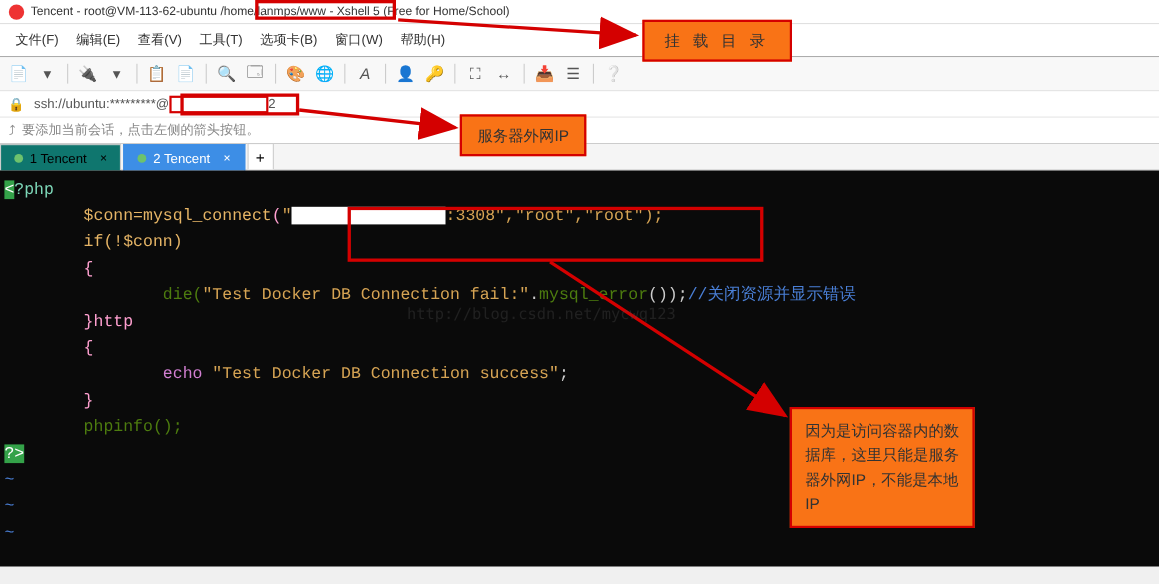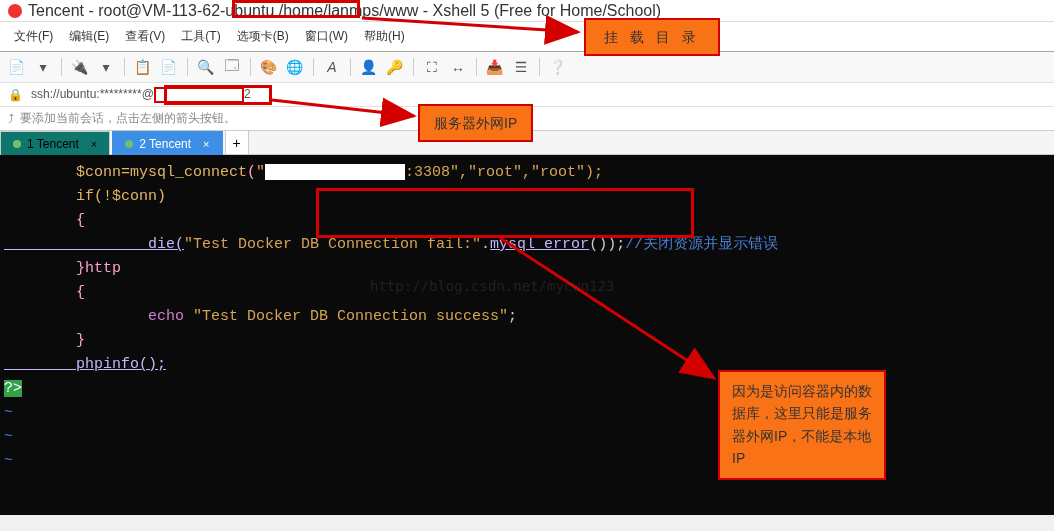--- a/index.html
+++ b/index.html
@@ -1,38 +1,38 @@
 <!DOCTYPE html>
 <html><head>
 <meta charset="utf-8">
 <style>
   * { margin:0; padding:0; box-sizing:border-box; }
   body { font-family: Arial, 'Microsoft YaHei', sans-serif; font-size:12px; background:#f0f0f0; width:1054px; height:531px; position:relative; overflow:hidden; }
   .titlebar { background:#fff; padding:3px 8px; display:flex; align-items:center; gap:6px; border-bottom:1px solid #ddd; height:22px;}
   .titlebar .logo { width:14px; height:14px; border-radius:50%; background:#e33; display:inline-block;}
-  .titlebar .titletxt { font-size:16px; color:#333; }
+  .titlebar .titletxt { font-size:11px; color:#333; }
   .menubar { background:#fff; padding:4px 8px; display:flex; gap:4px; color:#333; font-size:12px; border-bottom:1px solid #a3a3a3;}
   .menubar span { padding:2px 6px; cursor:default;}
   .toolbar { background:#f8f8f8; padding:4px 6px; display:flex; gap:4px; align-items:center; border-bottom:1px solid #e0e0e0;}
   .toolbar .icon { width:22px; height:22px; display:inline-flex; align-items:center; justify-content:center; font-size:14px; color:#555; }
   .toolbar .sep { width:1px; height:18px; background:#ccc; margin:0 3px;}
   .addr { background:#fff; padding:3px 8px; display:flex; align-items:center; gap:8px; border-bottom:1px solid #e0e0e0; font-size:12px; color:#555; height:24px;}
   .hint { background:#fff; padding:3px 8px; font-size:12px; color:#888; border-bottom:1px solid #ccc; display:flex; align-items:center; gap:6px;}
   .tabs { background:#f5f5f5; padding:0; display:flex; align-items:flex-end; border-bottom:1px solid #ccc; height:24px;}
   .tab { padding:4px 12px; border:1px solid #ccc; border-bottom:none; margin-right:2px; font-size:12px; display:flex; align-items:center; gap:6px; position:relative; top:1px; height:24px;}
   .tab.inactive { background:#0f766e; }
   .tab.active { background:#3d8ee6; color:#fff; border-color:#3d8ee6;text-align:center;}
   .tab .dot { width:8px; height:8px; border-radius:50%; background:#6dc26d; display:inline-block;}
   .tab .close { margin-left:6px; font-size:11px;}
   .tabs .plus { background:#fff; width:24px; text-align:center; border:1px solid #ccc; border-bottom:none; font-size:14px; display:flex; align-items:center; justify-content:center; height:24px;}
   .editor { background:#0a0a0a; color:#ddd; font-family: Consolas, 'Courier New', monospace; font-size:15px; padding:6px 4px 6px 4px; line-height:1.6; position:relative; height:360px; overflow:hidden;}
   .editor .line { white-space:pre; }
   .sel { background:#34a249; color:#fff;}
   .kw-var { color:#e6b566;}
-  .kw-func { color:#c4b5fd;text-decoration:underline;}
+  .kw-func { color:#4d7c0f;}
   .kw-str { color:#d6a454;}
   .kw-op { color:#ccc;}
   .kw-brace { color:#ffa0d0; }
   .kw-comment { color:#4a7fd6;}
   .kw-echo { color:#d17fd1;}
   .php-tag { color:#7dd7b8;}
   .tilde { color:#4a7fd6;}
   
   .redbox { position:absolute; border:3px solid #d40000; pointer-events:none; }
   .callout { position:absolute; background:#f97316; border:2px solid #d40000; padding:8px 12px; font-size:14px; color:#333; line-height:1.6; font-family:'Microsoft YaHei', sans-serif;}
@@ -114,20 +114,21 @@
   </div>
   <div class="tab active">
     <span class="dot"></span>
     <span>2 Tencent</span>
     <span class="close">×</span>
   </div>
   <div class="plus">+</div>
 </div>
 
 <div class="editor">
+<div class="line"><span class="sel">&lt;</span><span class="php-tag">?php</span></div>
 <div class="line"><span class="kw-var">        $conn=mysql_connect</span><span class="kw-brace">(</span><span class="kw-str">"</span><span style="display:inline-block;width:140px;height:16px;background:#fff;vertical-align:middle;"></span><span class="kw-str">:3308"</span><span class="kw-str">,"root","root");</span></div>
 <div class="line"><span class="kw-var">        if(!$conn)</span></div>
 <div class="line"><span class="kw-brace">        {</span></div>
 <div class="line"><span class="kw-func">                die(</span><span class="kw-str">"Test Docker DB Connection fail:"</span><span class="kw-op">.</span><span class="kw-func">mysql_error</span><span class="kw-op">());</span><span class="kw-comment">//关闭资源并显示错误</span></div>
 <div class="line"><span class="kw-brace">        }http</span></div>
 <div class="line"><span class="kw-brace">        {</span></div>
 <div class="line"><span class="kw-echo">                echo </span><span class="kw-str">"Test Docker DB Connection success"</span><span class="kw-op">;</span></div>
 <div class="line"><span class="kw-brace">        }</span></div>
 <div class="line"><span></span></div>
 <div class="line"><span class="kw-func">        phpinfo();</span></div>

